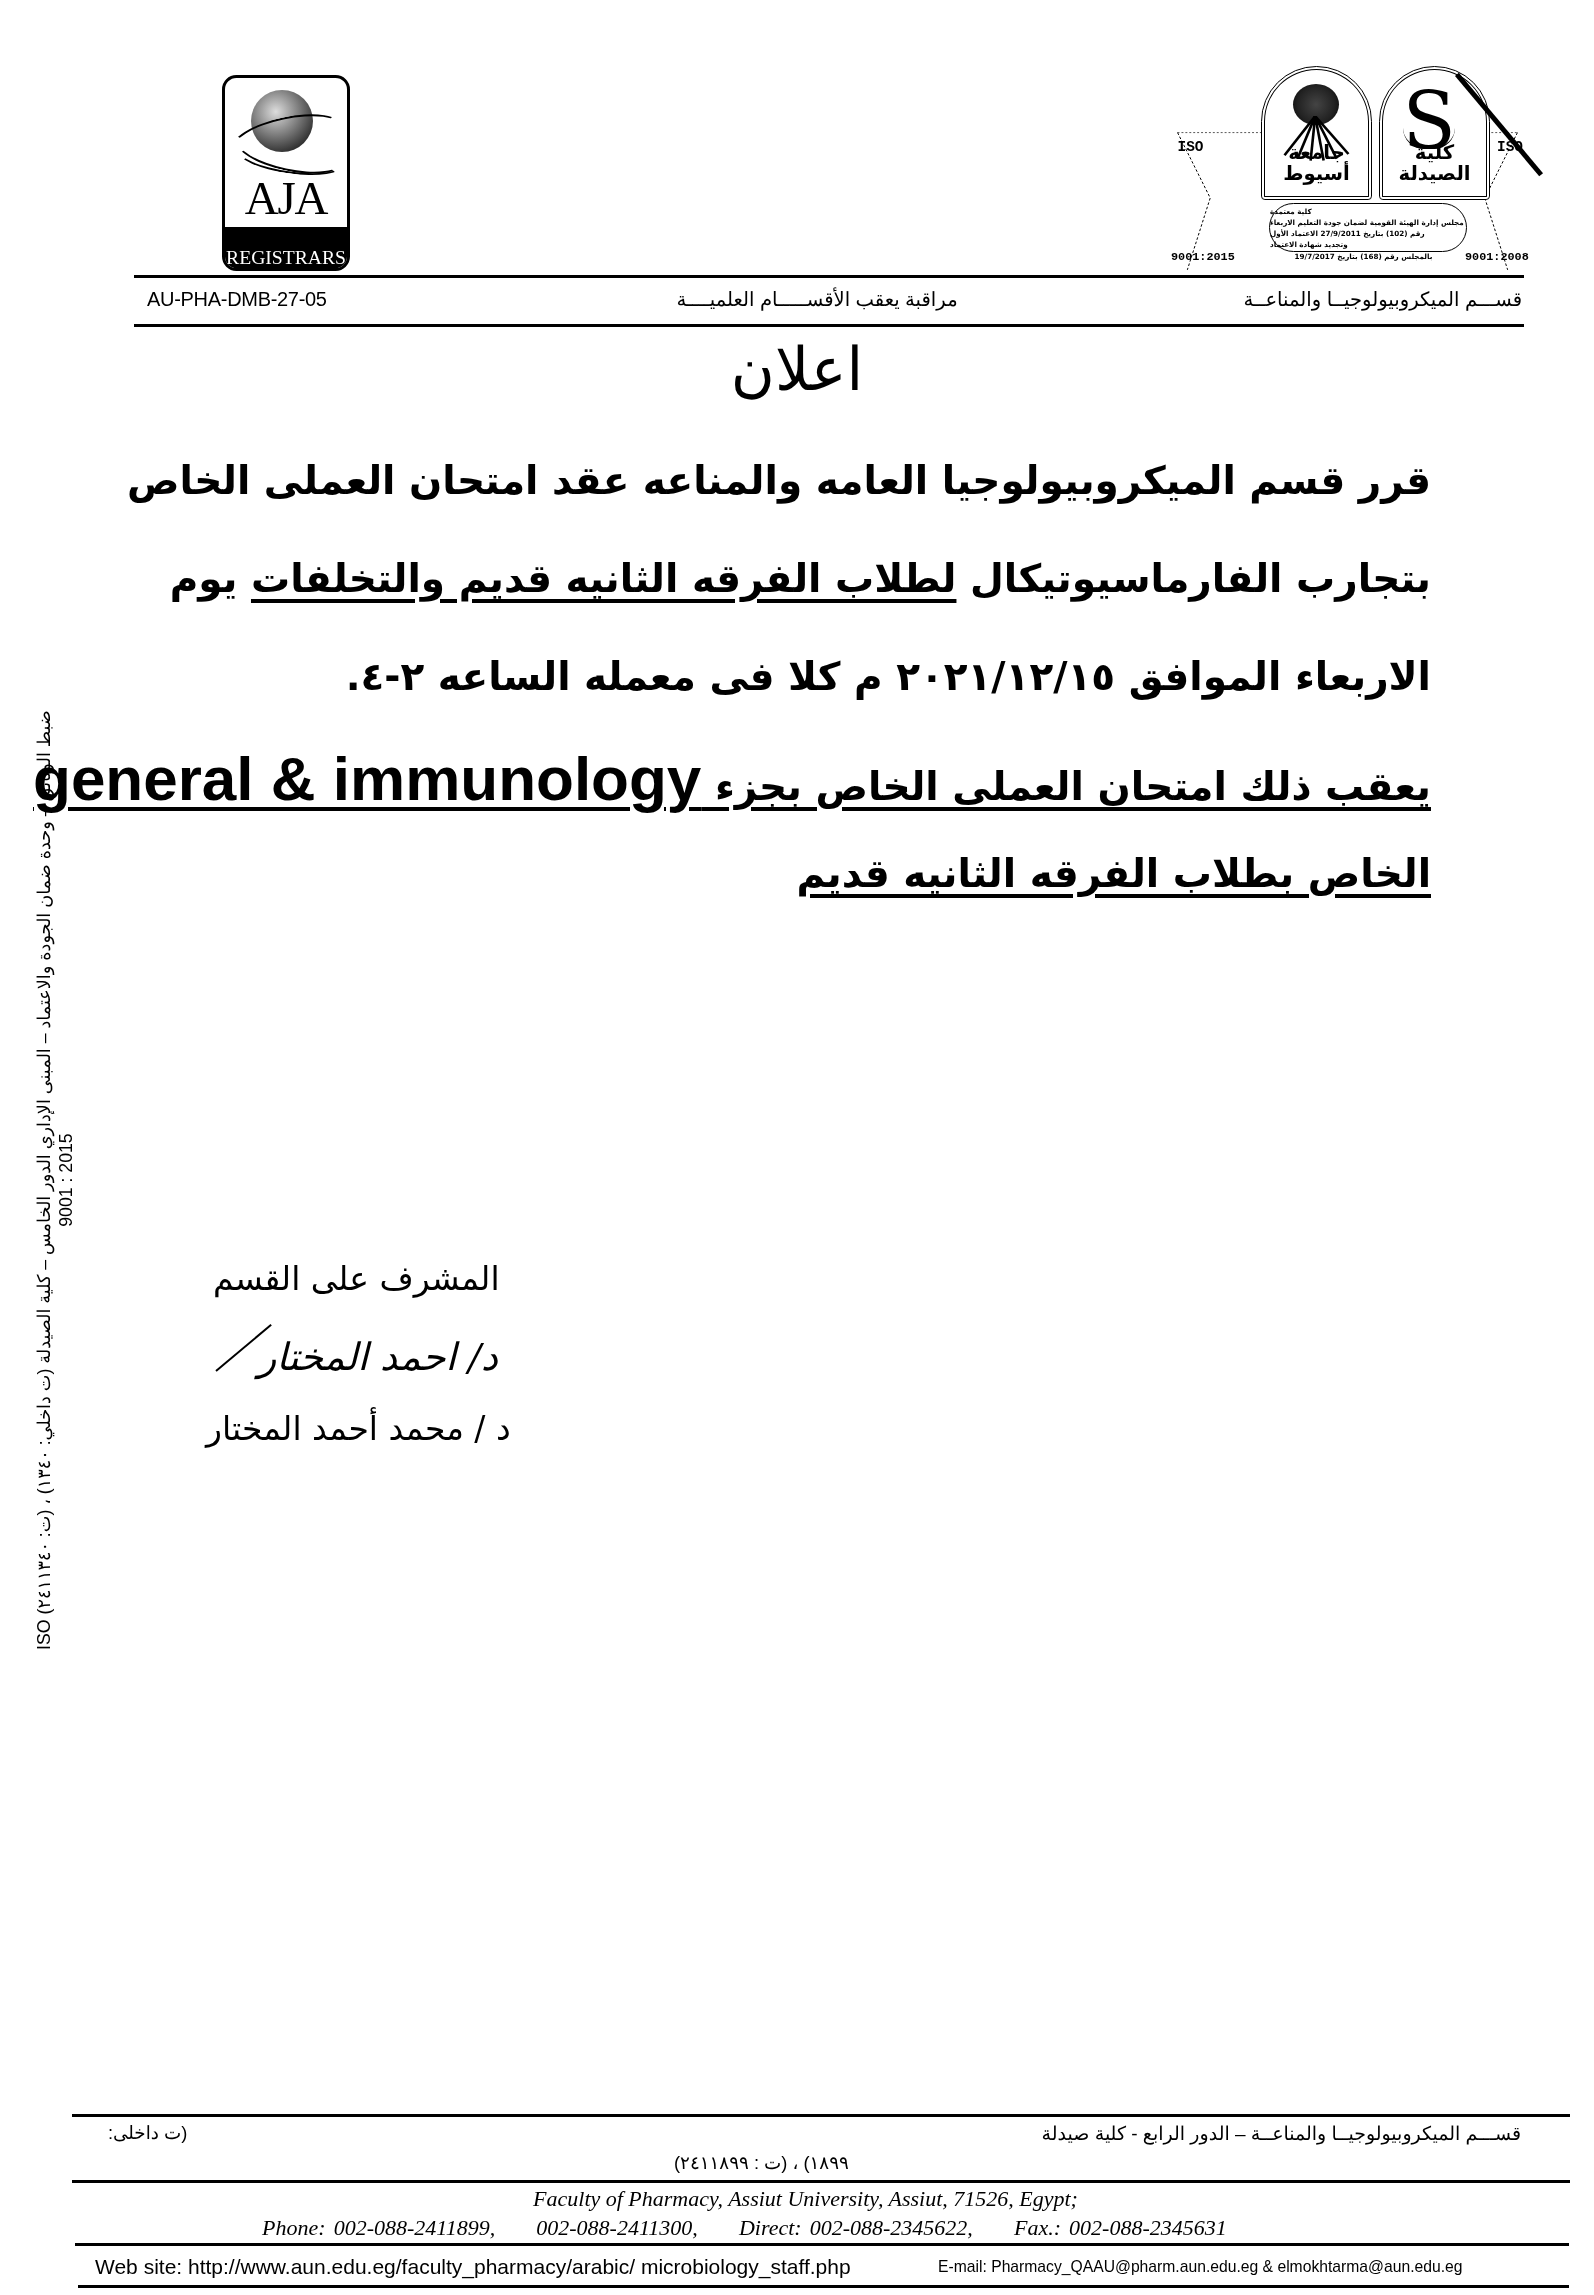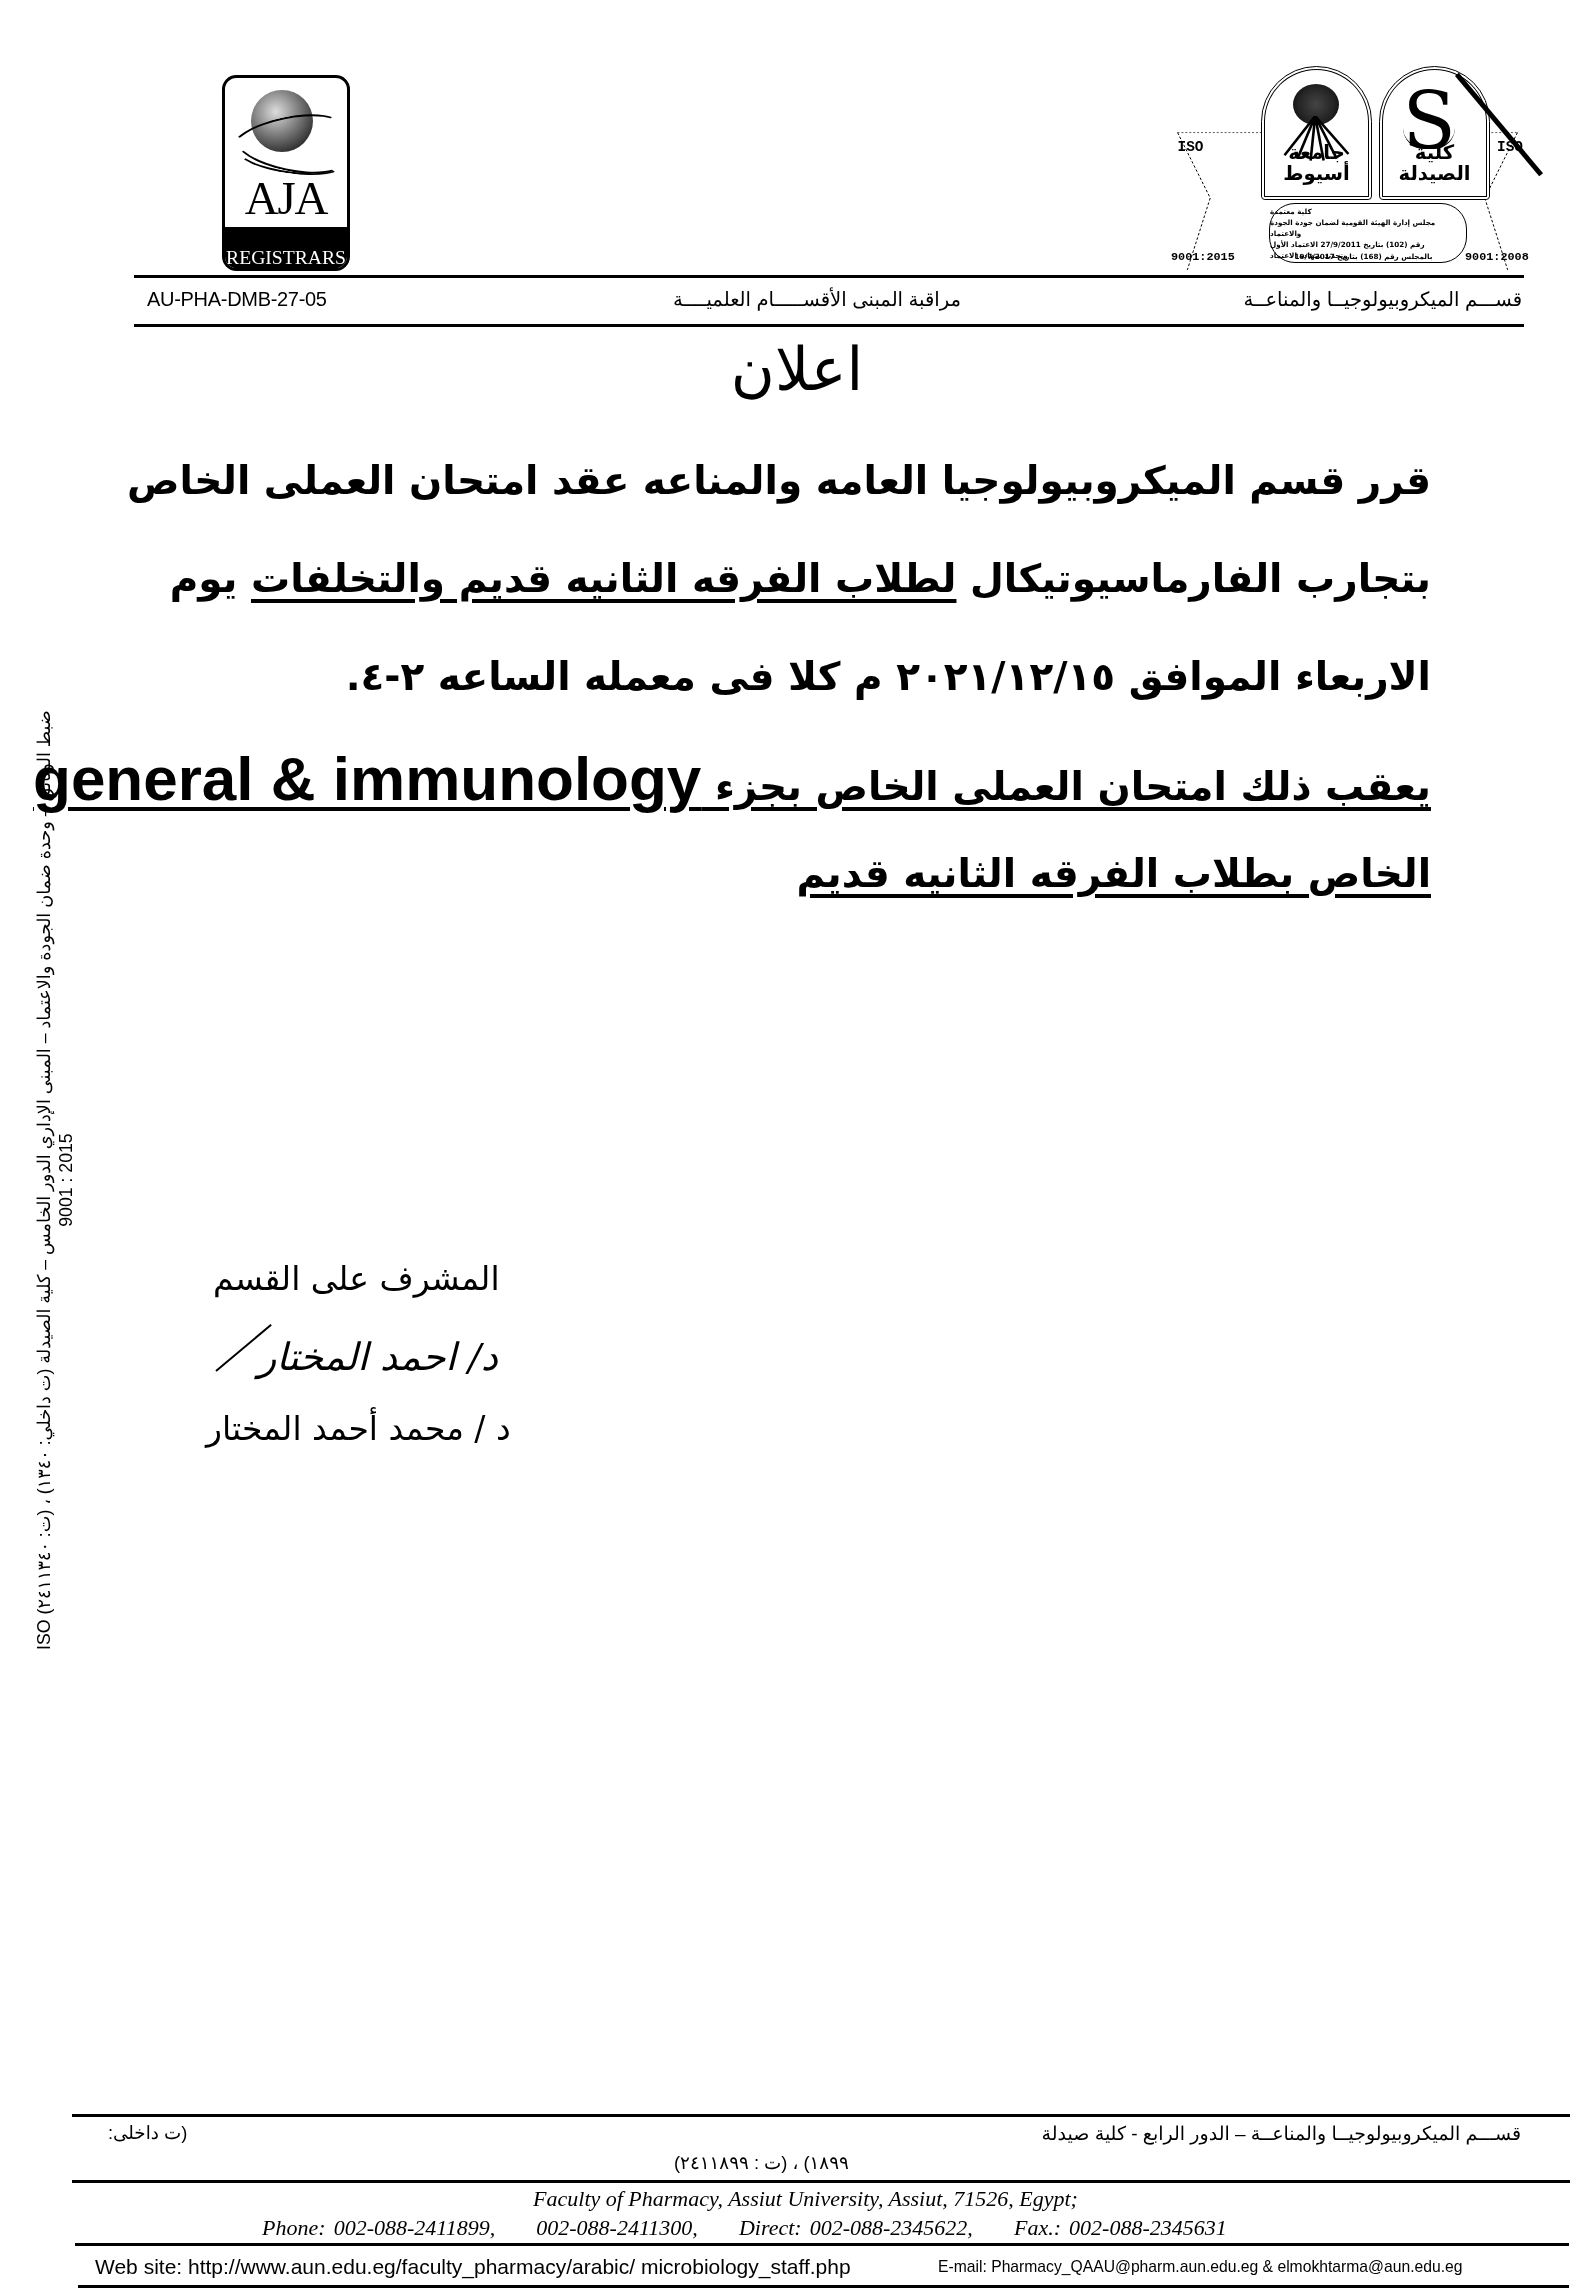--- a/index.html
+++ b/index.html
@@ -115,32 +115,32 @@
   <div id="arch-right" class="arch">
     <div id="snake">S</div>
     <div id="cup"></div>
     <div id="pestle"></div>
     <div class="arch-text">كلية الصيدلة</div>
   </div>
   <div id="iso-left" class="iso-tag">ISO</div>
   <div id="iso-right" class="iso-tag">ISO</div>
   <div id="emblem-caption">
     <div>كلية معتمدة</div>
-    <div>مجلس إدارة الهيئة القومية لضمان جودة الجودة والاعتماد</div>
+    <div>مجلس إدارة الهيئة القومية لضمان جودة التعليم الاربعاء</div>
     <div>رقم (102) بتاريخ 27/9/2011 الاعتماد الأول</div>
     <div>وتجديد شهادة الاعتماد</div>
   </div>
   <div id="iso-2015" class="iso-tag">9001:2015</div>
   <div id="emblem-cap-sub">بالمجلس رقم (168) بتاريخ 19/7/2017</div>
   <div id="iso-2008" class="iso-tag">9001:2008</div>
 </div>
 
 <div class="rule" style="left:134px;top:275px;width:1390px;"></div>
 <div id="doc-code" class="hdr">AU-PHA-DMB-27-05</div>
-<div id="hdr-center" class="hdr">مراقبة المبنى الأقســـــام العلميــــة</div>
+<div id="hdr-center" class="hdr">مراقبة يعقب الأقســـــام العلميــــة</div>
 <div id="hdr-right" class="hdr">قســـم الميكروبيولوجيــا والمناعــة</div>
 <div class="rule" style="left:134px;top:324px;width:1390px;height:2.6px;"></div>
 
 <div id="title" class="abs">اعلان</div>
 
 <div id="line1" class="body-line">قرر قسم الميكروبيولوجيا العامه والمناعه عقد امتحان العملى الخاص</div>
 <div id="line2" class="body-line"><span>بتجارب الفارماسيوتيكال </span><span class="u">لطلاب  الفرقه الثانيه قديم والتخلفات</span><span> يوم</span></div>
 <div id="line3" class="body-line">الاربعاء الموافق  ٢٠٢١/١٢/١٥ م كلا فى معمله الساعه ٢-٤.</div>
 <div id="line4" class="body-line u"><span>يعقب ذلك امتحان العملى الخاص بجزء </span><span class="en">general &amp; immunology</span></div>
 <div id="line5" class="body-line u">الخاص بطلاب الفرقه الثانيه قديم</div>

